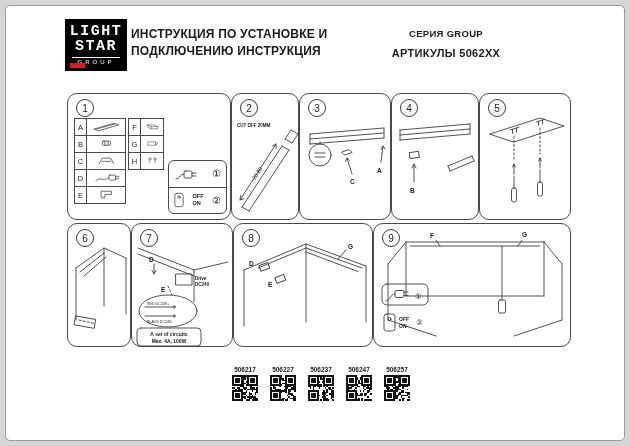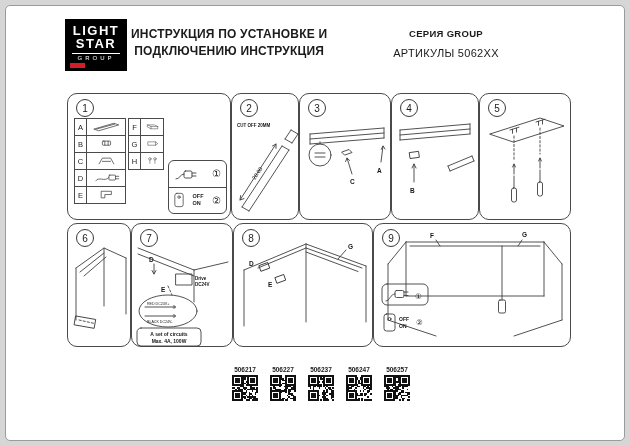--- a/index.html
+++ b/index.html
@@ -10,28 +10,28 @@
   }
   .page{
     position:absolute;left:5px;top:5px;right:5px;bottom:5px;
     background:#ffffff;border:1px solid #9b9b9b;border-radius:5px;
   }
   
   .logo{
     position:absolute;left:59px;top:13px;width:62px;height:52px;
     background:#000;color:#fff;text-align:center;padding-top:5px;box-sizing:border-box;
   }
-  .logo .l1,.logo .l2{font-family:Liberation Sans, sans-serif;font-weight:700;font-size:13px;line-height:1.02;letter-spacing:1.5px;}
+  .logo .l1,.logo .l2{font-family:Liberation Mono, monospace;font-weight:700;font-size:15px;line-height:1.02;letter-spacing:1.5px;}
   .logo .rule{border-top:1px solid #fff;margin:2px 7px 1px 7px;}
   .logo .l3{font-size:6px;letter-spacing:3px;}
   .logo .red{position:absolute;left:5px;bottom:3px;width:15px;height:5px;background:#d01f26;}
-  .title{position:absolute;left:125px;top:20px;font-weight:700;font-size:12px;line-height:1.45;letter-spacing:.2px;text-align:center;}
+  .title{position:absolute;left:125px;top:20px;font-weight:700;font-size:12px;line-height:1.45;letter-spacing:.2px;}
   .series{position:absolute;left:370px;top:22px;width:140px;text-align:center;}
   .series .s1{font-weight:700;font-size:9.5px;letter-spacing:.3px;}
-  .series .s2{font-weight:400;font-size:11px;margin-top:8px;letter-spacing:.3px;}
+  .series .s2{font-weight:700;font-size:11px;margin-top:8px;letter-spacing:.3px;}
   
   .panel{position:absolute;border:1px solid #4a4a4a;border-radius:10px;background:#fff;box-sizing:border-box;}
   .num{
     position:absolute;left:8px;top:5px;width:16px;height:16px;border:1px solid #3a3a3a;border-radius:50%;
     display:flex;align-items:center;justify-content:center;font-size:10px;background:#fff;z-index:2;
   }
   .panel > svg{position:absolute;left:0;top:0;}
   svg .ln path, svg .ln rect, svg .ln circle, svg .ln ellipse{
     fill:none;stroke:#3e3e3e;stroke-width:.9;stroke-linecap:round;stroke-linejoin:round;
   }

